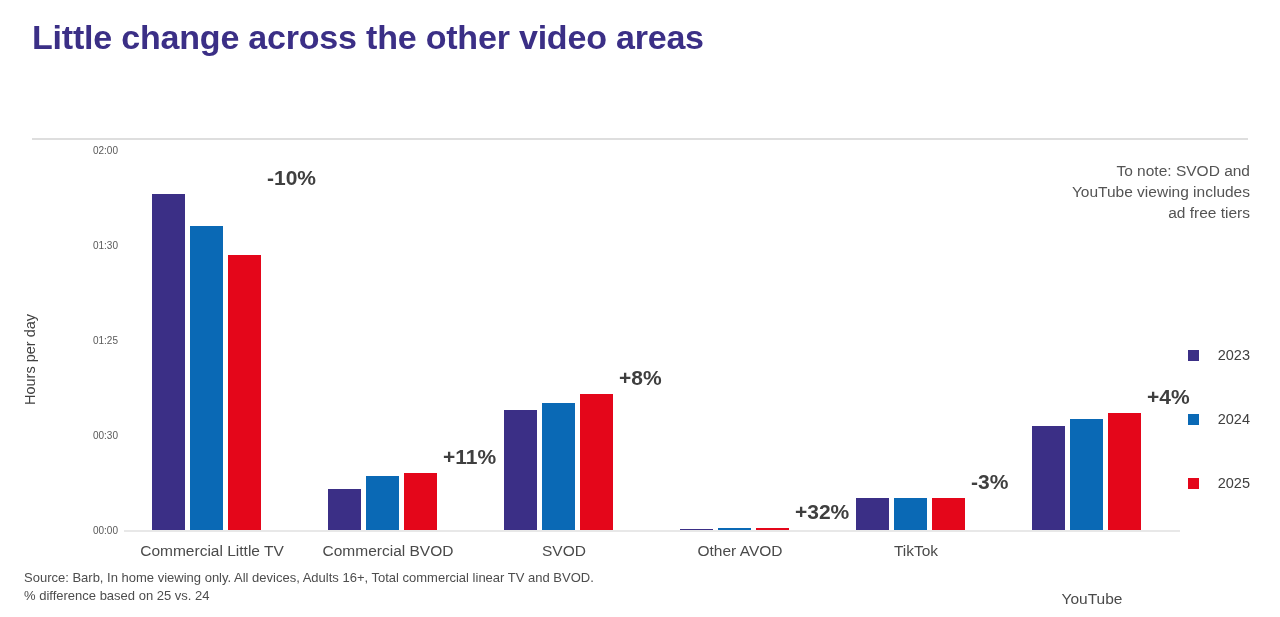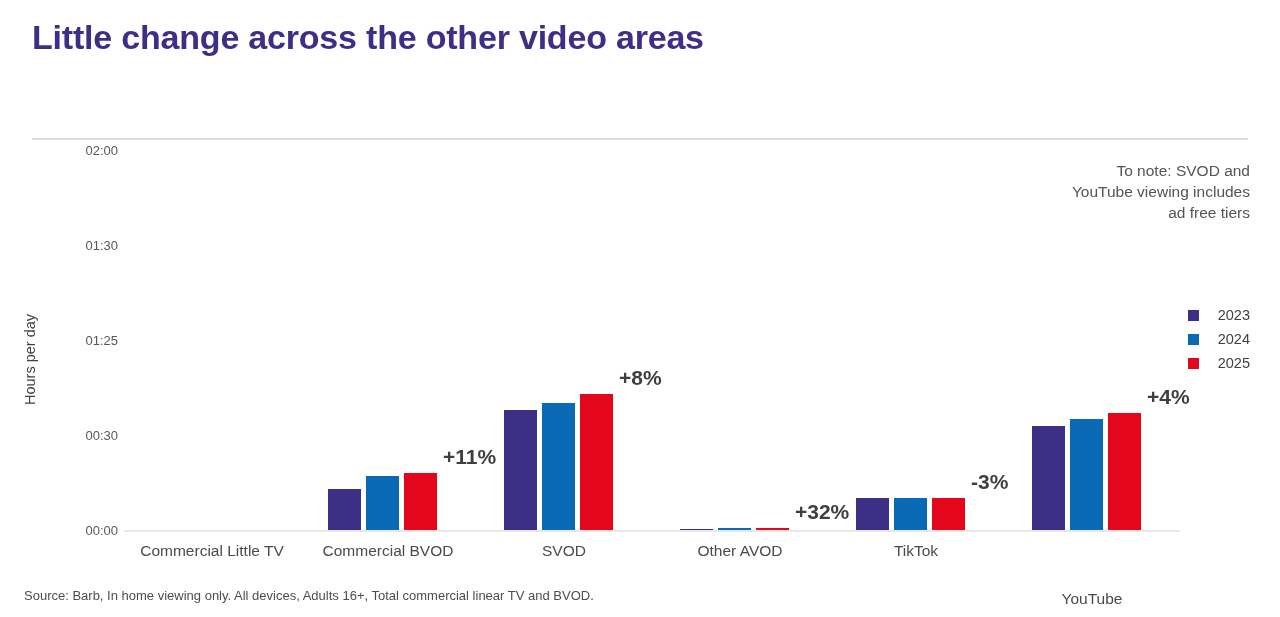--- a/index.html
+++ b/index.html
@@ -30,21 +30,21 @@
     position:absolute;
     left:0; top:150px;
     width:1280px; height:400px;
   }
   
   .ytick-label {
     position:absolute;
     right:0;
     width:58px;
     text-align:right;
-    font-size:13px;
+    font-size:10px;
     color:#595959;
     transform:translateY(-50%);
     white-space:nowrap;
   }
   #ytick-wrap { position:absolute; left:60px; top:0; width:58px; height:400px; }
   #axis-title {
     position:absolute;
     left:22px; top:255px;
     font-size:14.5px;
     color:#404040;
@@ -112,20 +112,21 @@
     position:absolute;
     right:30px; top:303px;
     font-size:14.5px;
     color:#404040;
   }
   .legend-item {
     display:flex;
     align-items:center;
     gap:19px;
     height:24px;
+    margin-top:40px;
   }
   .legend-swatch { width:11px; height:11px; display:inline-block; }
   
   #footnote {
     position:absolute;
     left:24px; bottom:12px;
     font-size:13px;
     line-height:18px;
     color:#4d4d4d;
   }
@@ -140,20 +141,28 @@
   <div id="axis-title">Hours per day</div>
   <div id="ytick-wrap">
       <div class="ytick-label" style="top: 0px;">02:00</div>
       <div class="ytick-label" style="top: 95px;">01:30</div>
       <div class="ytick-label" style="top: 190px;">01:25</div>
       <div class="ytick-label" style="top: 285px;">00:30</div>
       <div class="ytick-label" style="top: 380px;">00:00</div>
     </div>
   <div id="baseline"></div>
   <div id="groups">
+      <div class="group" style="left: 0px; width: 176px;">
+        <div class="bars" style="left: 28px;">
+          <div class="bar y2023" style="height: 335.667px; background: rgb(59, 47, 134);"></div>
+          <div class="bar y2024" style="height: 304px; background: rgb(10, 105, 181);"></div>
+          <div class="bar y2025" style="height: 275.5px; background: rgb(228, 6, 26);"></div>
+        </div>
+        <div class="delta" style="left: 143px; top: 16.3333px;">-10%</div>
+      </div>
       <div class="cat-label" style="left: 88px;">Commercial Little TV</div>
       <div class="group" style="left: 176px; width: 176px;">
         <div class="bars" style="left: 28px;">
           <div class="bar y2023" style="height: 41.1667px; background: rgb(59, 47, 134);"></div>
           <div class="bar y2024" style="height: 53.8333px; background: rgb(10, 105, 181);"></div>
           <div class="bar y2025" style="height: 57px; background: rgb(228, 6, 26);"></div>
         </div>
         <div class="delta" style="left: 143px; top: 295px;">+11%</div>
       </div>
       <div class="cat-label" style="left: 264px;">Commercial BVOD</div>
@@ -208,13 +217,14 @@
       <span>2024</span>
     </div>
     <div class="legend-item">
       <span class="legend-swatch" style="background: rgb(228, 6, 26);"></span>
       <span>2025</span>
     </div>
   </div>
 
 <div id="footnote">
   <div>Source: Barb, In home viewing only. All devices, Adults 16+, Total commercial linear TV and BVOD.</div>
+  <div>% difference based on 25 vs. 24</div>
 </div>
 
 </body></html>

